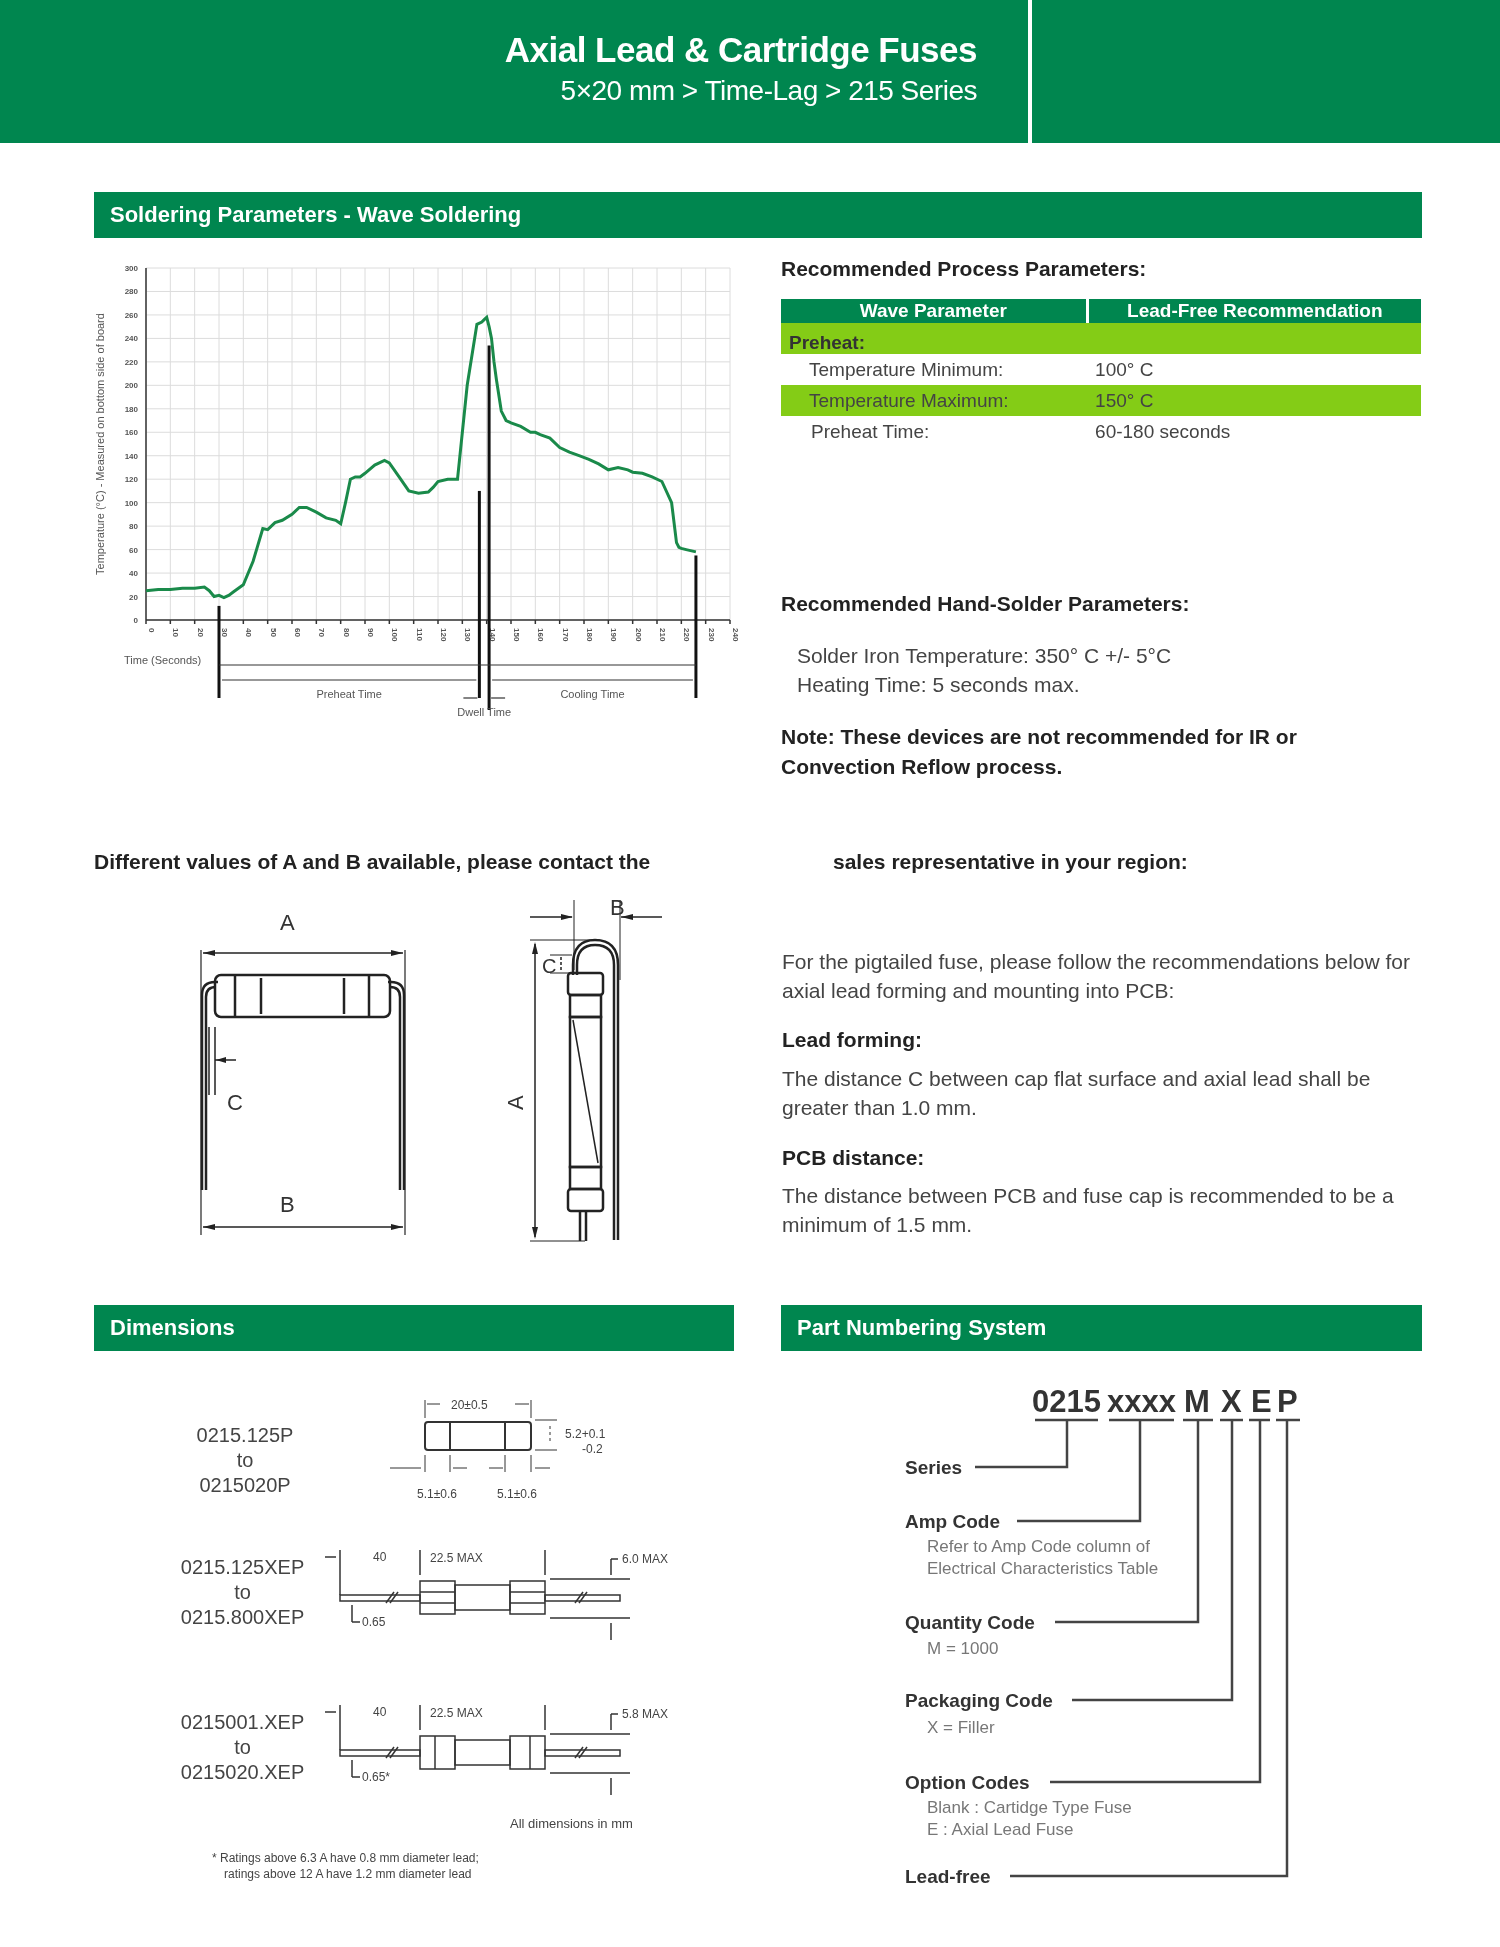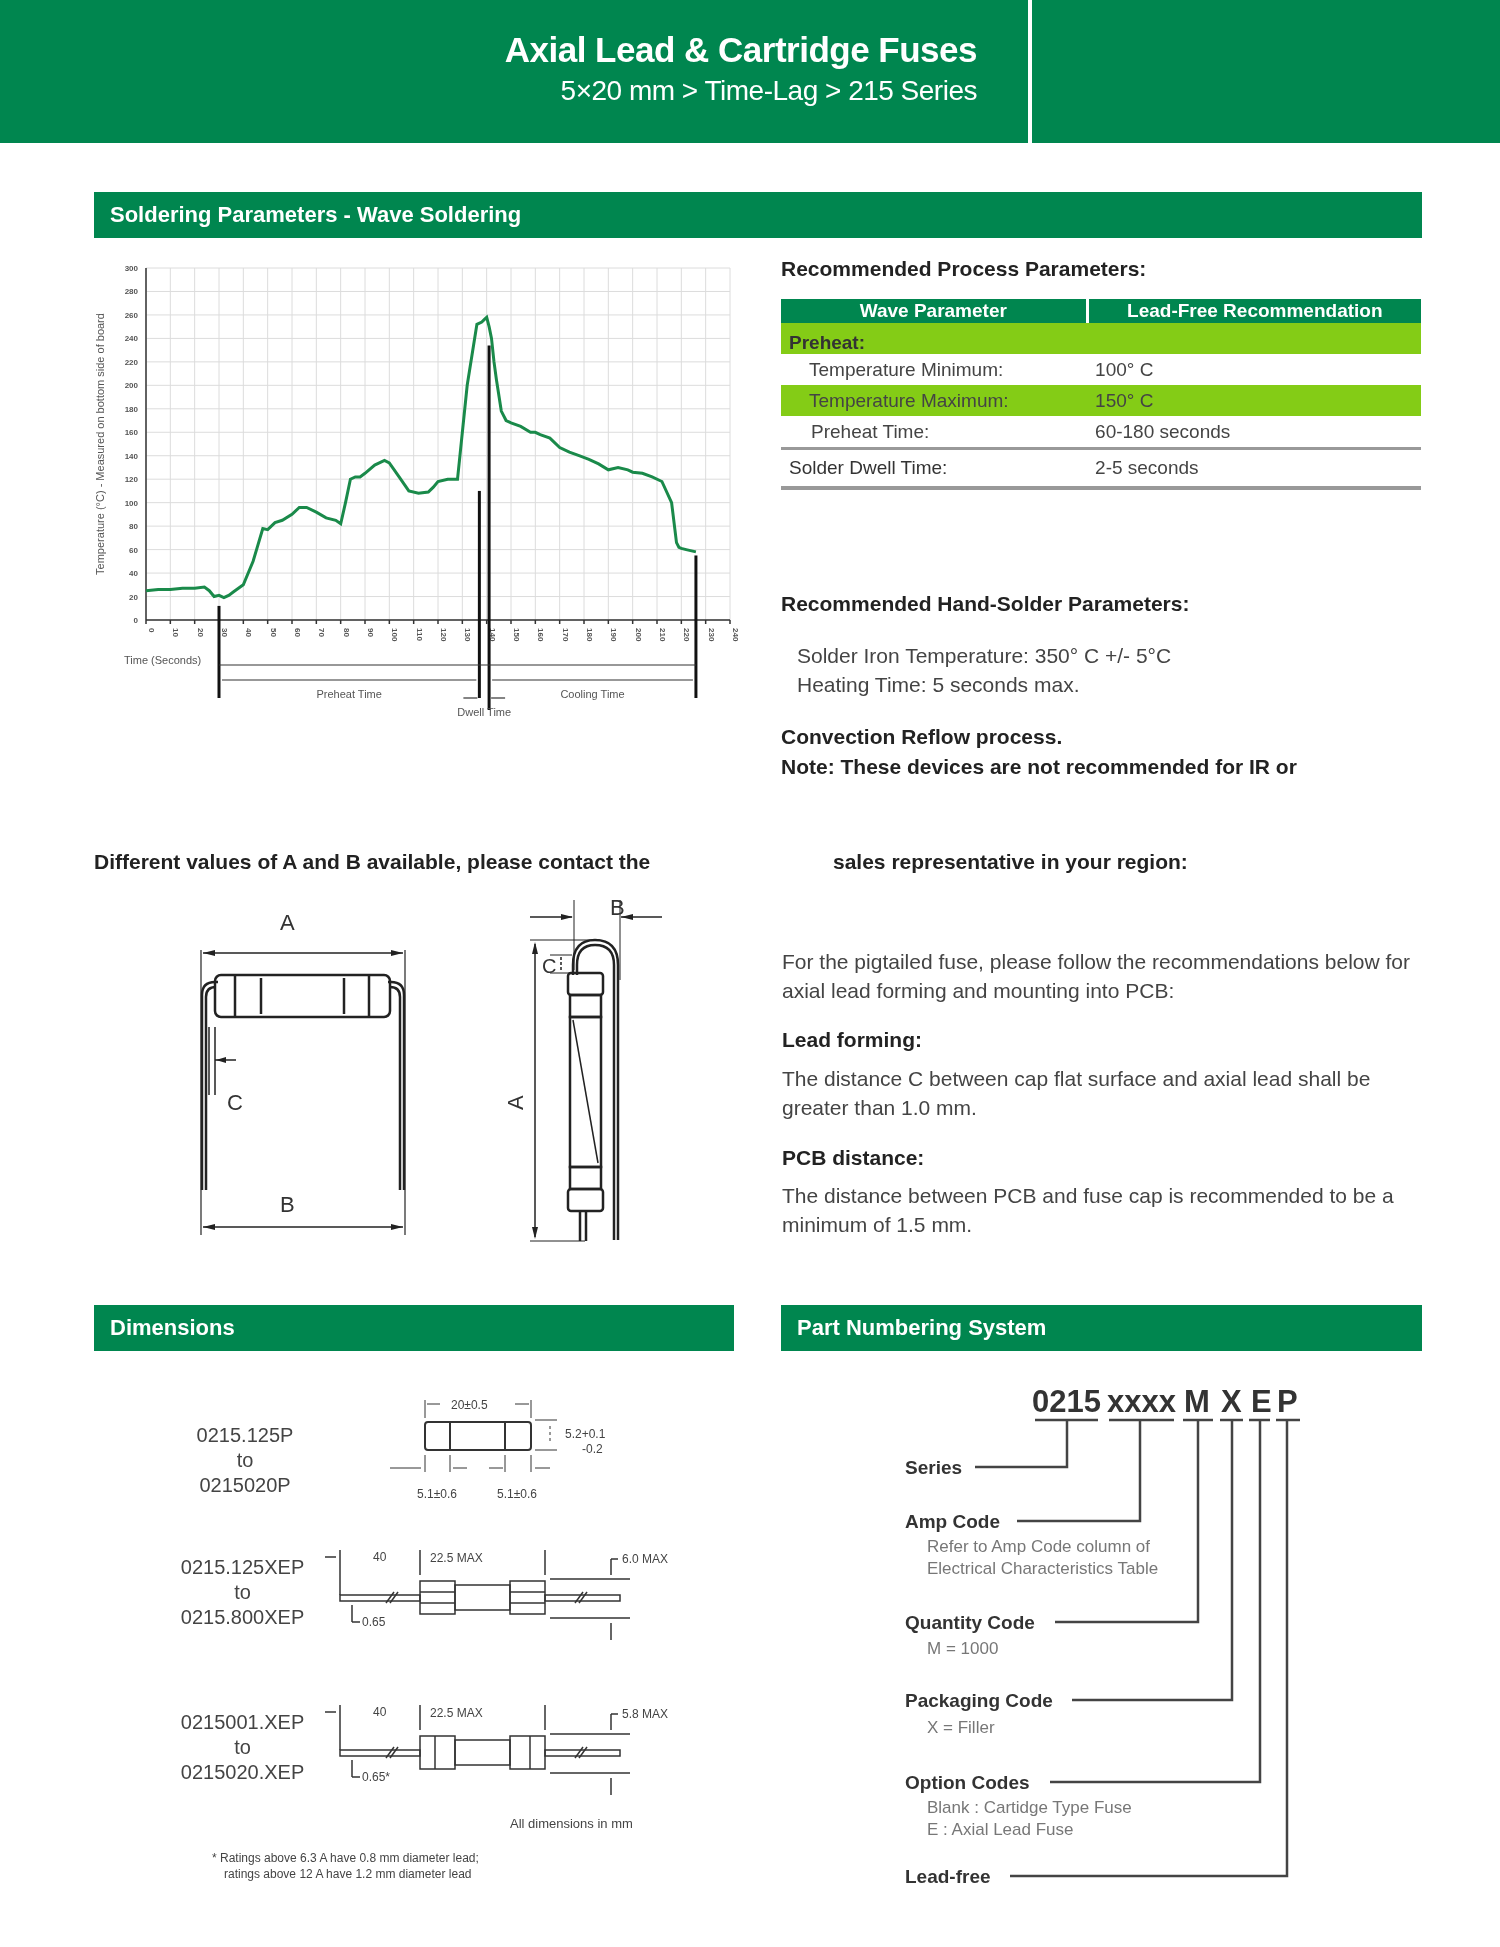--- a/index.html
+++ b/index.html
@@ -192,34 +192,30 @@
     <td>100° C</td>
   </tr>
   <tr class="tint">
     <td style="padding-left:28px;">Temperature Maximum:</td>
     <td>150° C</td>
   </tr>
   <tr>
     <td style="padding-left:30px;">Preheat Time:</td>
     <td>60-180 seconds</td>
   </tr>
-  <tr class="rule-top rule-bot">
-    <td style="height:36px;color:#333;">Solder Dwell Time:</td>
-    <td>2-5 seconds</td>
-  </tr>
 </tbody>
   </table>
 
 <div class="abs h3" style="left:781px;top:592px;">Recommended Hand-Solder Parameters:</div>
 <div class="abs body-txt" style="left:797px;top:641px;">Solder Iron Temperature:  350° C +/- 5°C</div>
 <div class="abs body-txt" style="left:797px;top:670px;">Heating Time:  5 seconds max.</div>
 
 <div class="abs h3" style="left:781px;top:722px;font-size:21px;line-height:30px;">
+  <div>Note:  These devices are not recommended for IR or</div>
   <div>Convection Reflow process.</div>
-  <div>Note:  These devices are not recommended for IR or</div>
 </div>
 
 <div class="abs h3" style="left:94px;top:850px;font-size:21px;">Different values of A and B available, please contact the</div>
 <div class="abs h3" style="left:833px;top:850px;font-size:21px;">sales representative in your region:</div>
 
 <svg class="abs" style="left:170px;top:900px;width:260px;height:340px;" viewBox="0 0 260 340">
   <g stroke="#222" fill="none" stroke-width="2.5">
     <line x1="31" y1="50" x2="31" y2="335" stroke-width="1.2"></line>
     <line x1="235" y1="50" x2="235" y2="335" stroke-width="1.2"></line>
     <line x1="33" y1="53" x2="233" y2="53" stroke-width="1.5"></line>

